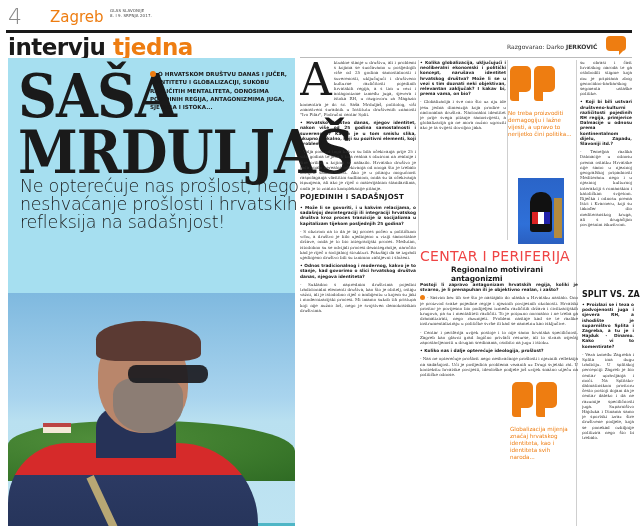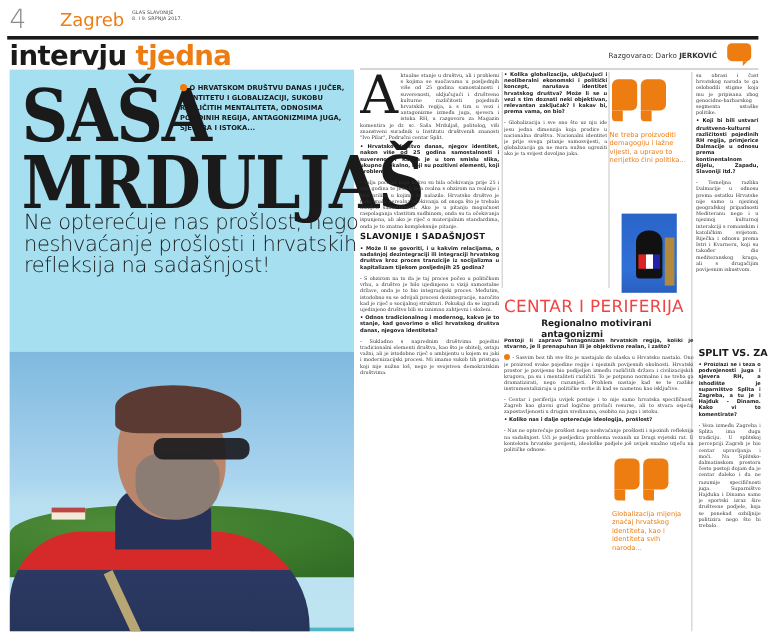--- a/index.html
+++ b/index.html
@@ -124,21 +124,21 @@
   <div class="head"></div>
   <div class="beard"></div>
   <div class="cap"></div>
   <div class="glasses"></div>
 </div>
 
 <div class="col col-a">
   <p><span class="dropcap">A</span><span>ktualne stanje u društvu, ali i problemi s kojima se suočavamo u posljednjih više od 25 godina samostalnosti i suverenosti, uključujući i društveno kulturne različitosti pojedinih hrvatskih regija, a s tim u vezi i antagonizme između juga, sjevera i istoka RH, u razgovoru za Magazin komentira je dr. sc. Saša Mrduljaš, politolog, viši znanstveni suradnik u Institutu društvenih znanosti "Ivo Pilar", Područni centar Split.</span></p>
   <p class="q">• Hrvatsko društvo danas, njegov identitet, nakon više od 25 godina samostalnosti i suverenosti? Kakva je u tom smislu slika, ukupno i lokalno, koji su pozitivni elementi, koji problemi?</p>
   <p>- Valja poći od toga kakvo su bila očekivanja prije 25 i više godina te jesu li bila realna s obzirom na realnije i šire prilike u kojima se nalazilo. Hrvatsko društvo je tada imalo nerealna očekivanja od onoga što je trebalo donijeti samostalnost. Ako je u pitanju mogućnost raspolaganja vlastitim sudbinom, onda su ta očekivanja ispunjena, ali ako je riječ o materijalnim standardima, onda je to znatno kompleksnije pitanje.</p>
-  <div class="sub-head">SLAVONIJE I SADAŠNJOST</div>
+  <div class="sub-head">POJEDINIH I SADAŠNJOST</div>
   <p class="q">• Može li se govoriti, i u kakvim relacijama, o sadašnjoj dezintegraciji ili integraciji hrvatskog društva kroz proces tranzicije iz socijalizma u kapitalizam tijekom posljednjih 25 godina?</p>
   <p>- S obzirom na to da je taj proces počeo u političkom vrhu, a društvo je bilo ujedinjeno u viziji samostalne države, onda je to bio integracijski proces. Međutim, istodobno su se odvijali procesi dezintegracije, naročito kad je riječ o socijalnoj strukturi. Pokušaji da se izgradi ujedinjeno društvo bili su iznimno zahtjevni i složeni.</p>
   <p class="q">• Odnos tradicionalnog i modernog, kakvo je to stanje, kad govorimo o slici hrvatskog društva danas, njegova identiteta?</p>
   <p>- Sukladno s naprednim društvima pojedini tradicionalni elementi društva, kao što je obitelj, ostaju važni, ali je istodobno riječ o ambijentu u kojem su jaki i modernizacijski procesi. Mi imamo sukob tih pristupa koji nije nužno loš, nego je svojstven demokratskim društvima.</p>
 </div>
 
 <div class="vrule" style="left:418px; top:60px; height:180px;"></div>
 
 <div class="col col-b">
   <p class="q">• Kolika globalizacija, uključujući i neoliberalni ekonomski i politički koncept, narušava identitet hrvatskog društva? Može li se u vezi s tim doznati neki objektivan, relevantan zaključak? I kakav bi, prema vama, on bio?</p>

